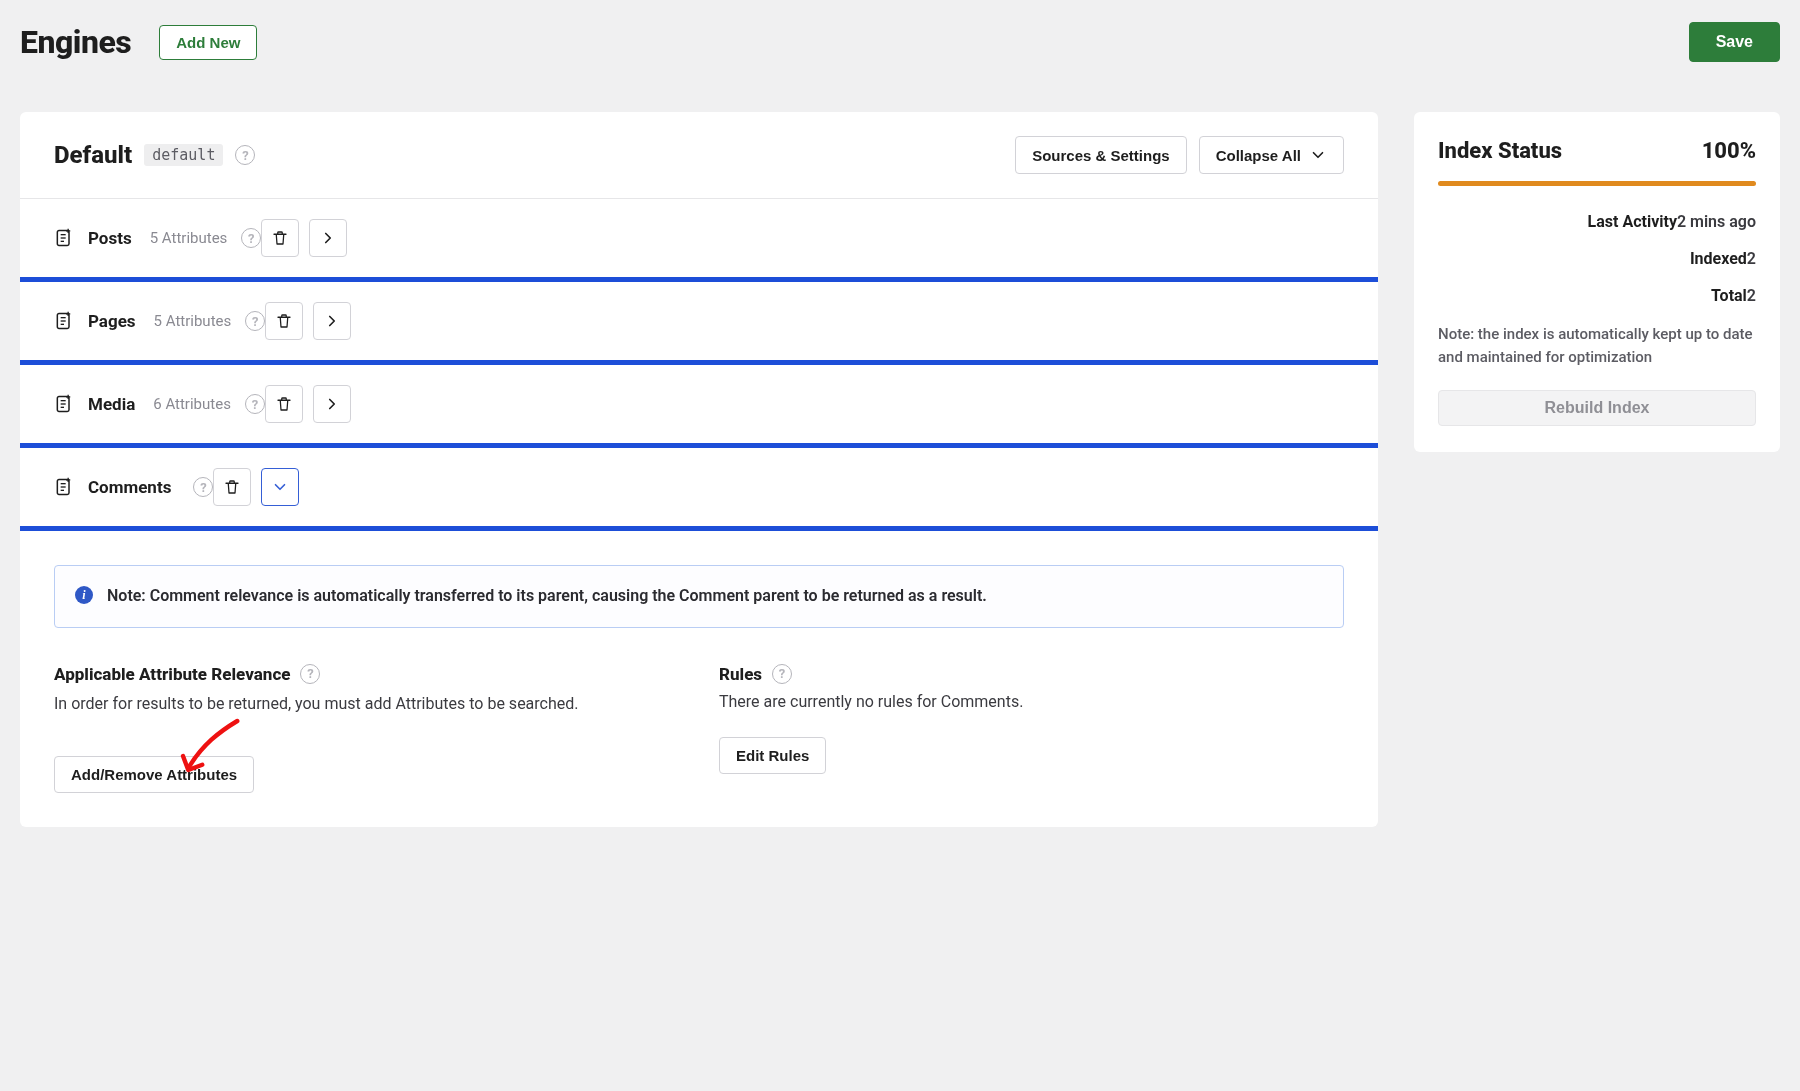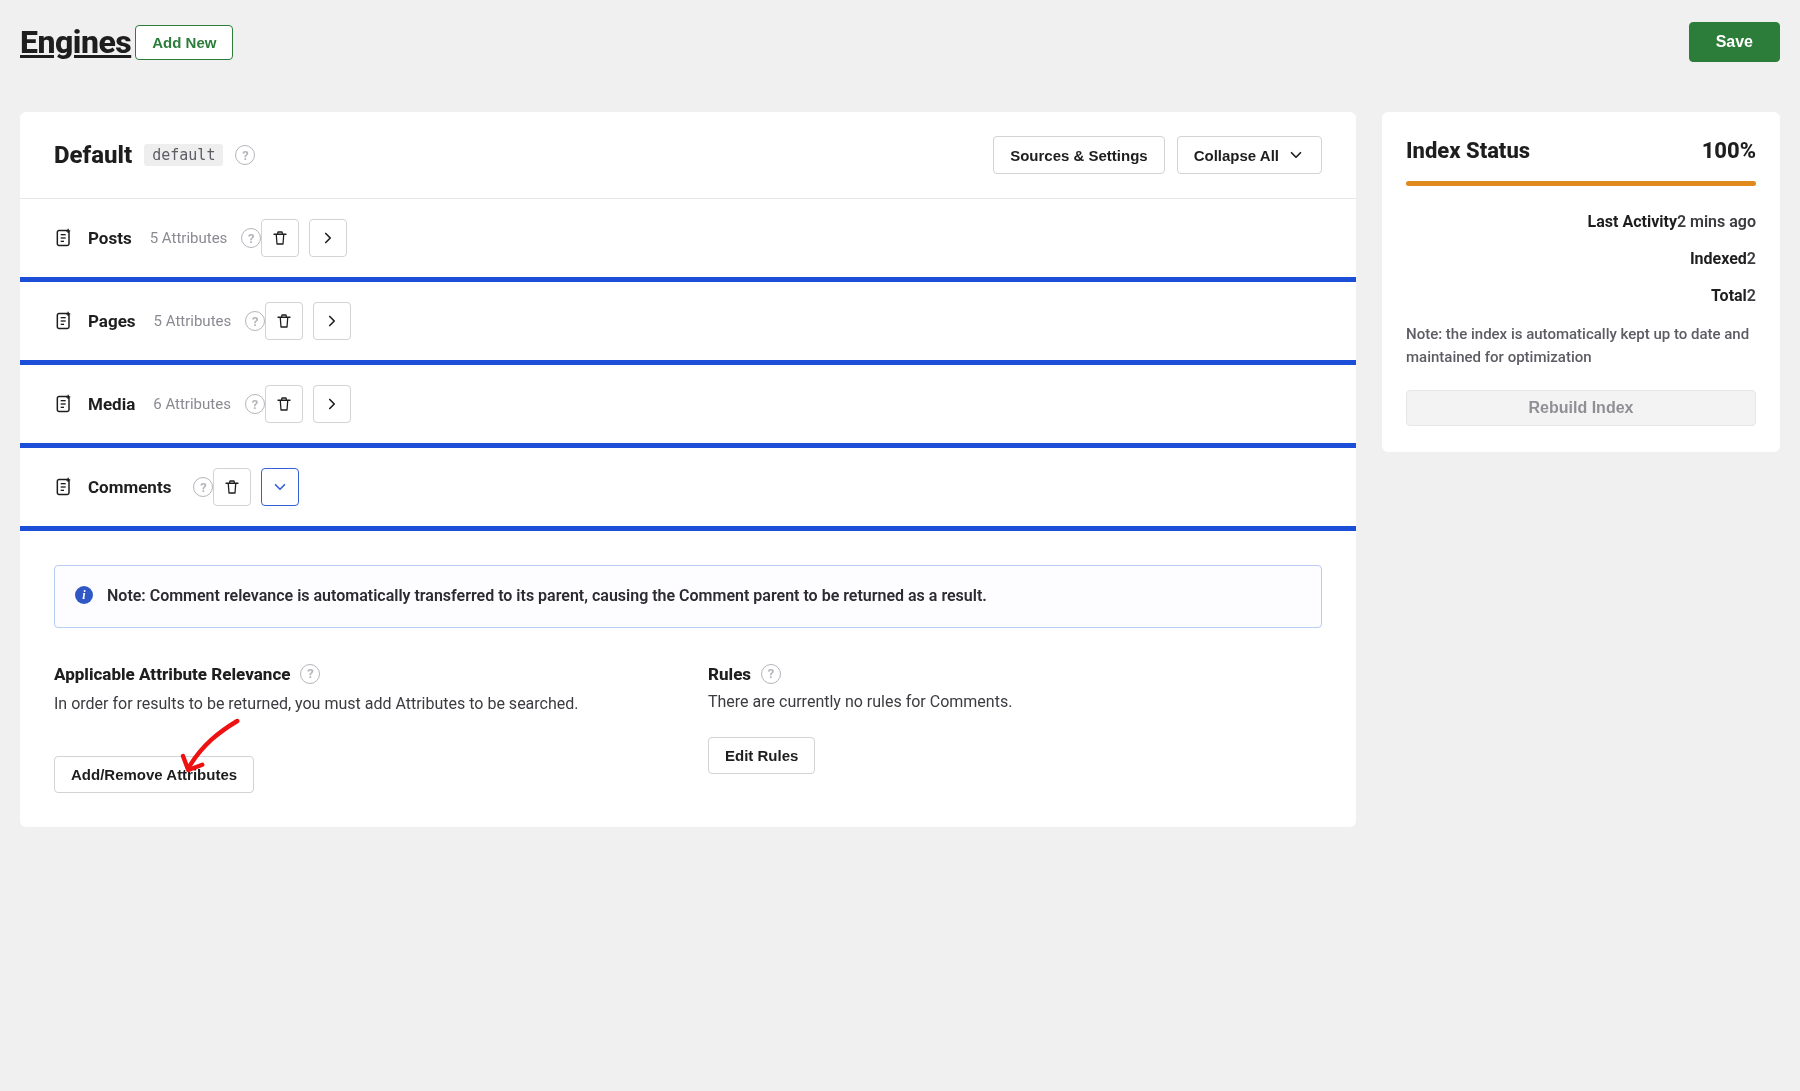--- a/index.html
+++ b/index.html
@@ -16,22 +16,21 @@
     display: flex;
     align-items: center;
     justify-content: space-between;
     margin-bottom: 50px;
   }
   .header-left { display:flex; align-items:center; }
   .page-title {
     font-size: 32px;
     font-weight: 800;
     letter-spacing: -0.5px;
-    margin-right: 4px;
-    text-decoration: underline;
+    margin-right: 28px;
   }
   .btn {
     display: inline-flex;
     align-items: center;
     justify-content: center;
     background: #fff;
     border: 1px solid #d2d2d7;
     border-radius: 4px;
     padding: 9px 16px;
     font-size: 15px;
@@ -49,21 +48,21 @@
   }
   .btn-save {
     background: #2d7d3a;
     color:#fff;
     border-color:#2d7d3a;
     padding: 10px 26px;
     font-size:16px;
   }
   .layout {
     display:flex;
-    gap: 26px;
+    gap: 36px;
     align-items:flex-start;
   }
   .main-card {
     flex: 1;
     background:#fff;
     border-radius:6px;
   }
   .main-card .card-header {
     display:flex;
     align-items:center;
@@ -135,21 +134,21 @@
   .sub-heading { display:flex; align-items:flex-end; gap:10px; font-size:17px; font-weight:800; margin-bottom:8px; }
   .body-text { font-size:16px; color:#3b3b40; line-height:1.5; margin-bottom:40px; }
   .rules-text { font-size:16px; color:#3b3b40; margin-bottom:26px; }
   .arrow-annot {
     position:absolute;
     left:122px; top:50px;
     width:70px; height:70px;
     pointer-events:none;
   }
   .sidebar {
-    width:398px;
+    width:366px;
     background:#fff;
     border-radius:6px;
     padding:26px 24px;
   }
   .sidebar-top {
     display:flex; align-items:center; justify-content:space-between;
     margin-bottom:18px;
   }
   .sidebar-title { font-size:22px; font-weight:800; }
   .sidebar-pct { font-size:22px; font-weight:800; }

